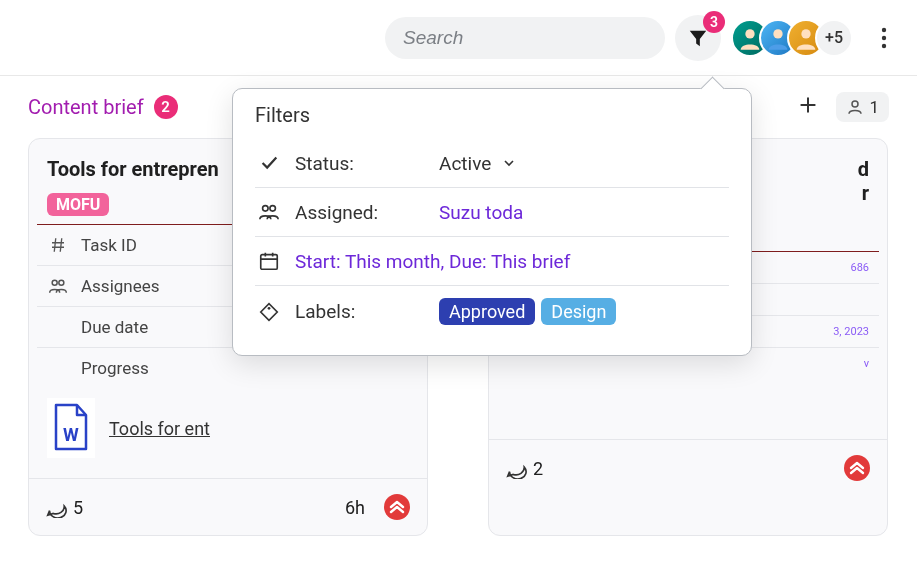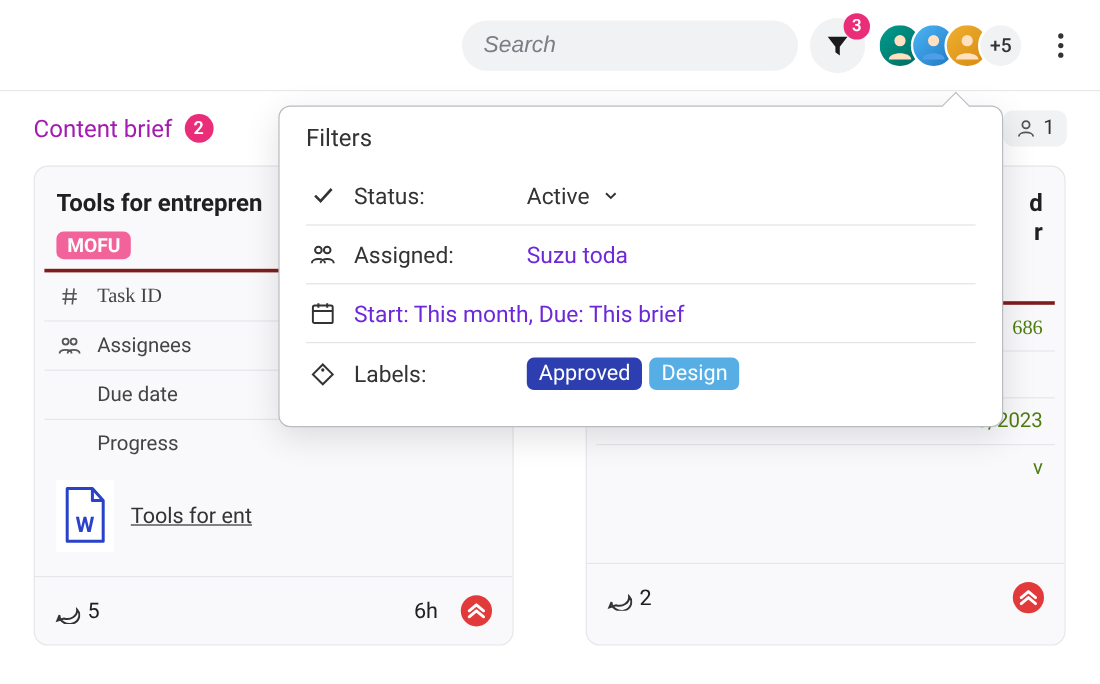--- a/index.html
+++ b/index.html
@@ -154,21 +154,21 @@
 .rows { padding: 0 8px 0 8px; }
 .row {
   display: flex;
   align-items: center;
   gap: 12px;
   border-top: 1px solid #e5e6ea;
   padding: 9px 10px;
   font-size: 17px;
   color: #444;
 }
-.row:first-child { border-top: 3px solid #7f1d1d; font-family: Liberation Serif, serif; }
+.row:first-child { border-top: 1px solid #7f1d1d; }
 .row-icon { width: 22px; height: 22px; display: flex; align-items: center; justify-content: center; }
 .row-icon.empty { width: 22px; }
 .row-label { color: #444; }
 .doc-area {
   display: flex;
   align-items: center;
   gap: 14px;
   padding: 10px 18px 20px 18px;
 }
 .doc-icon {
@@ -191,28 +191,28 @@
 .foot-left { display: flex; align-items: center; gap: 6px; }
 .foot-mid { margin-left: auto; }
 .pri-icon {
   width: 28px;
   height: 28px;
   margin-left: 10px;
 }
 .right-card { position: relative; }
 .right-rows { padding: 0 8px; }
 .right-rows .row { justify-content: flex-end; }
-.right-rows .row .cell { color: #4d7c0f; font-size: 17px; }
+.right-rows .row .cell { color: #8b5cf6; font-size: 11px; }
 .r-title { font-size: 20px; font-weight: 700; padding: 18px 18px 12px 18px; text-align: right; }
 
 .popover {
   position: absolute;
   top: 88px;
   left: 232px;
-  width: 604px;
+  width: 520px;
   background: #fff;
   border: 1px solid #b8bcc2;
   border-radius: 10px;
   box-shadow: 0 8px 28px rgba(0,0,0,0.12);
   padding: 14px 22px 18px 22px;
   z-index: 10;
 }
 .popover::before {
   content: "";
   position: absolute;

